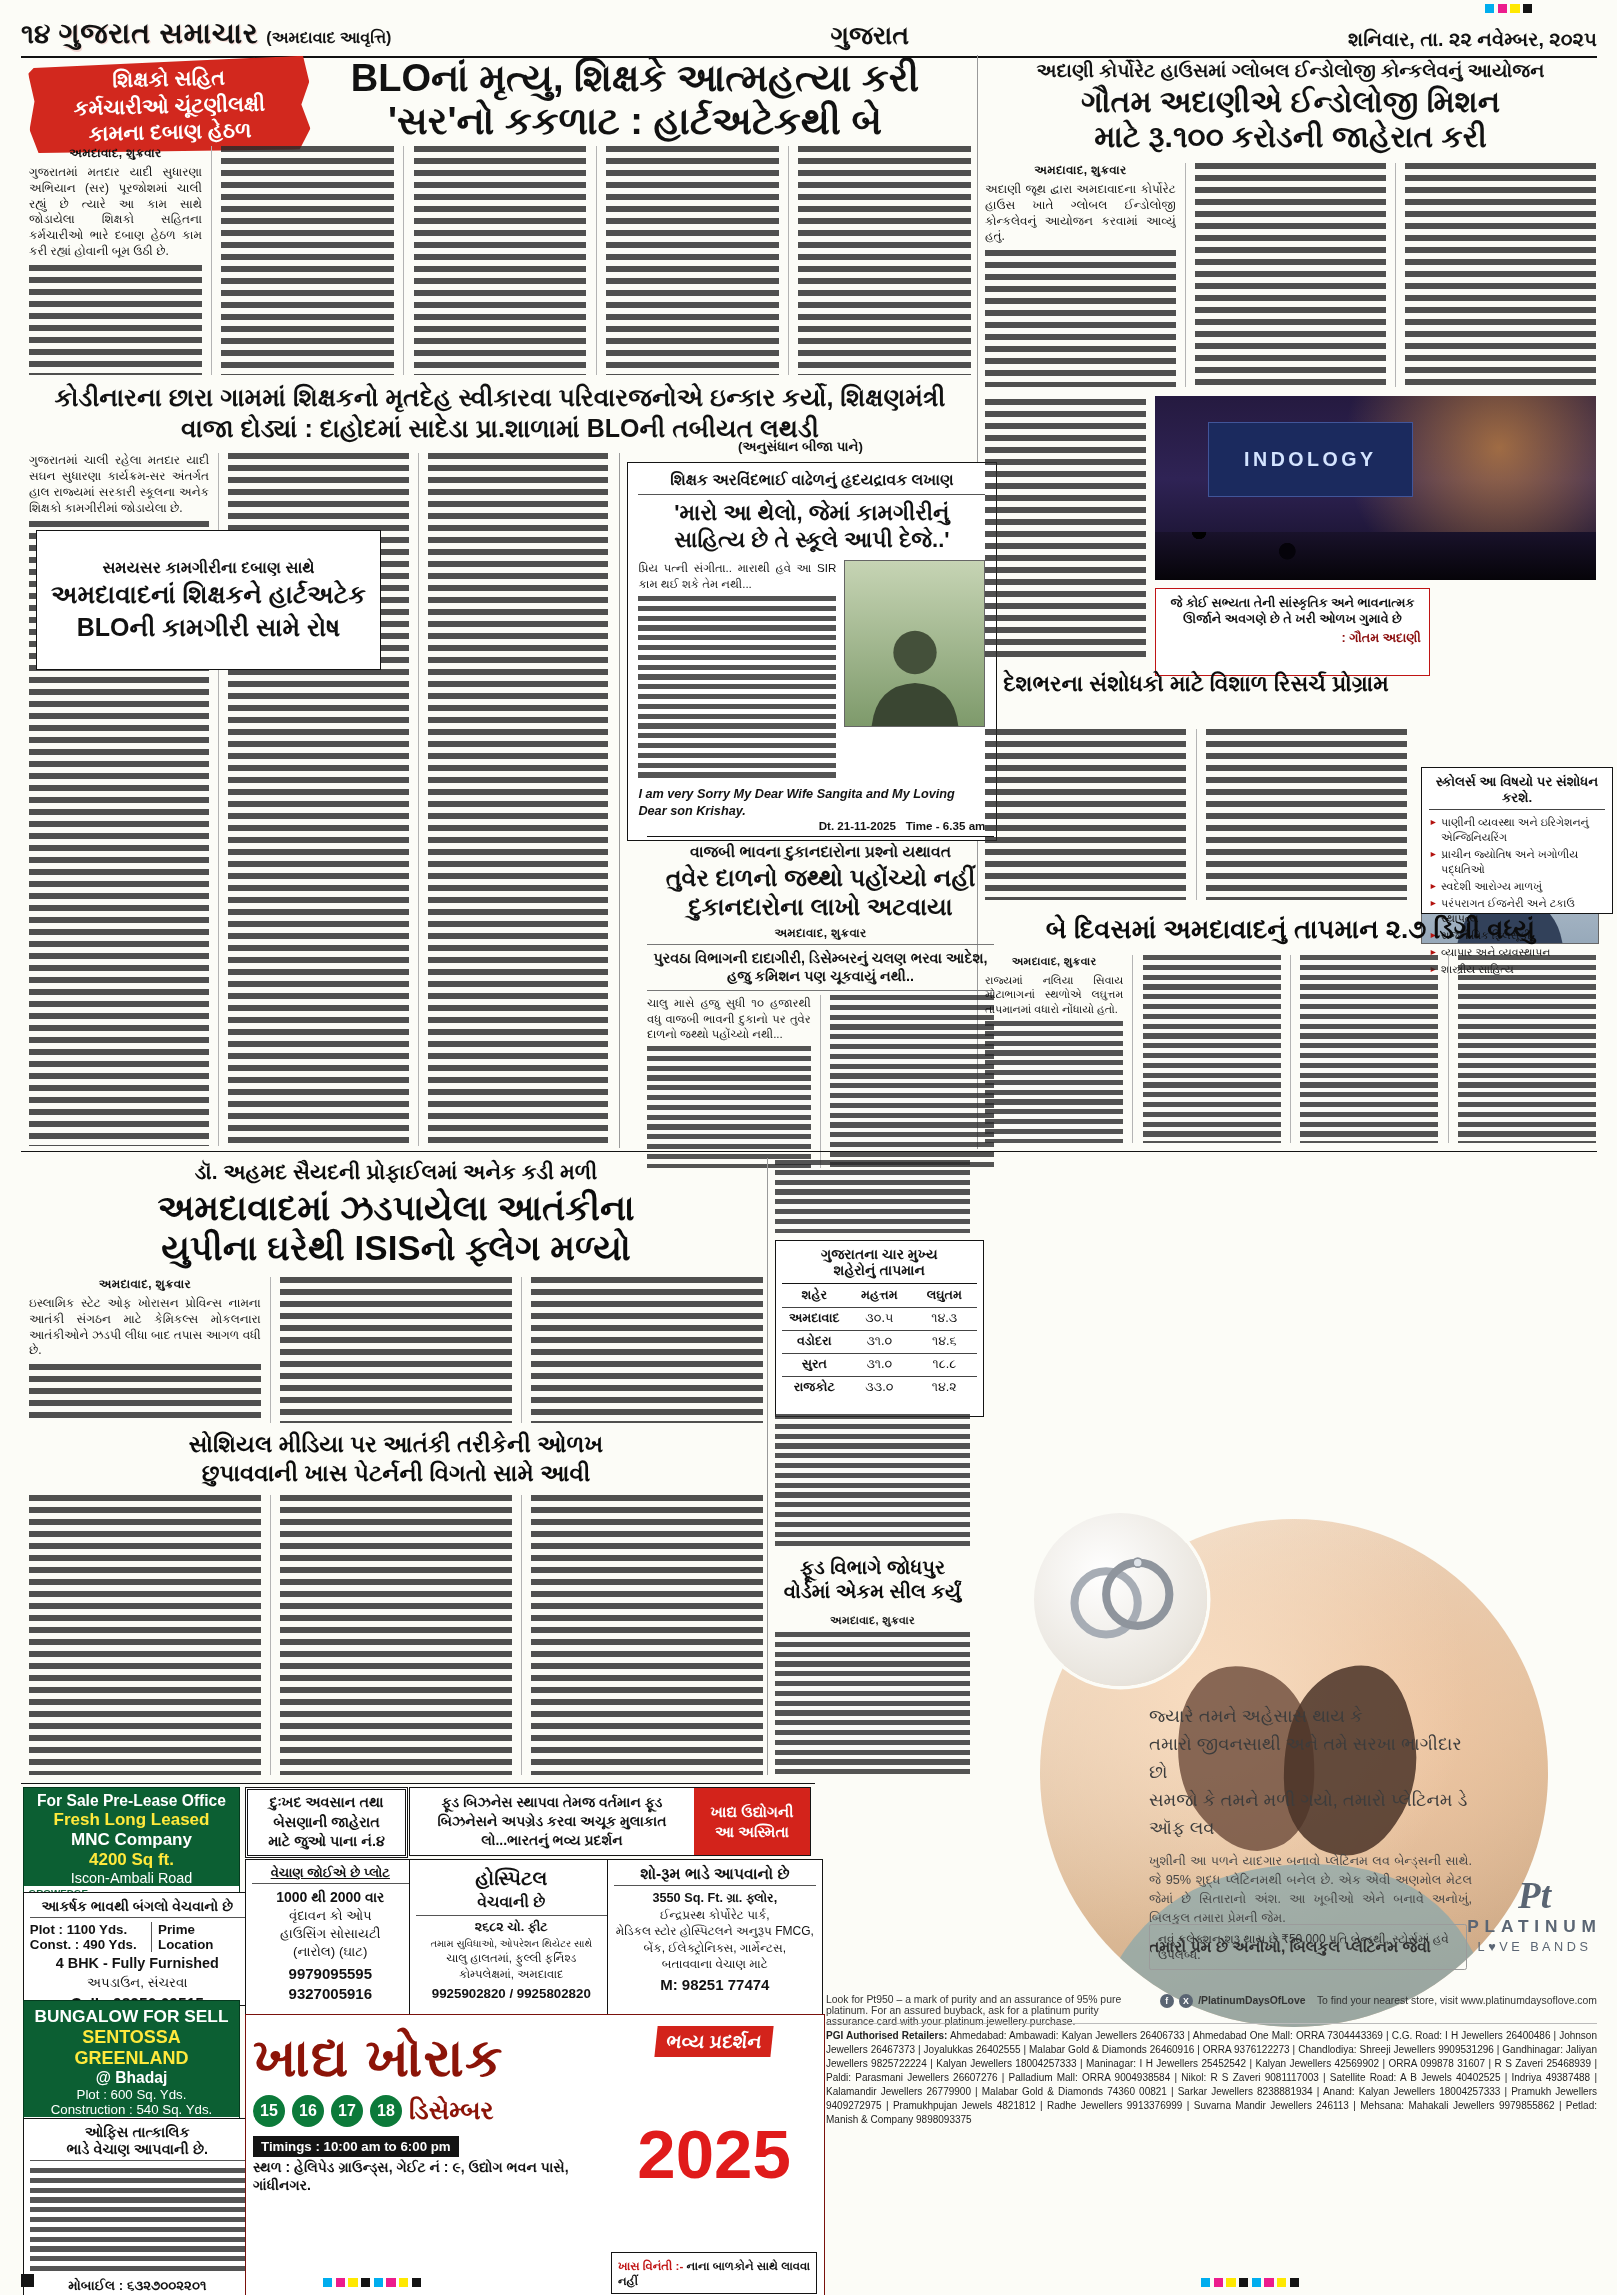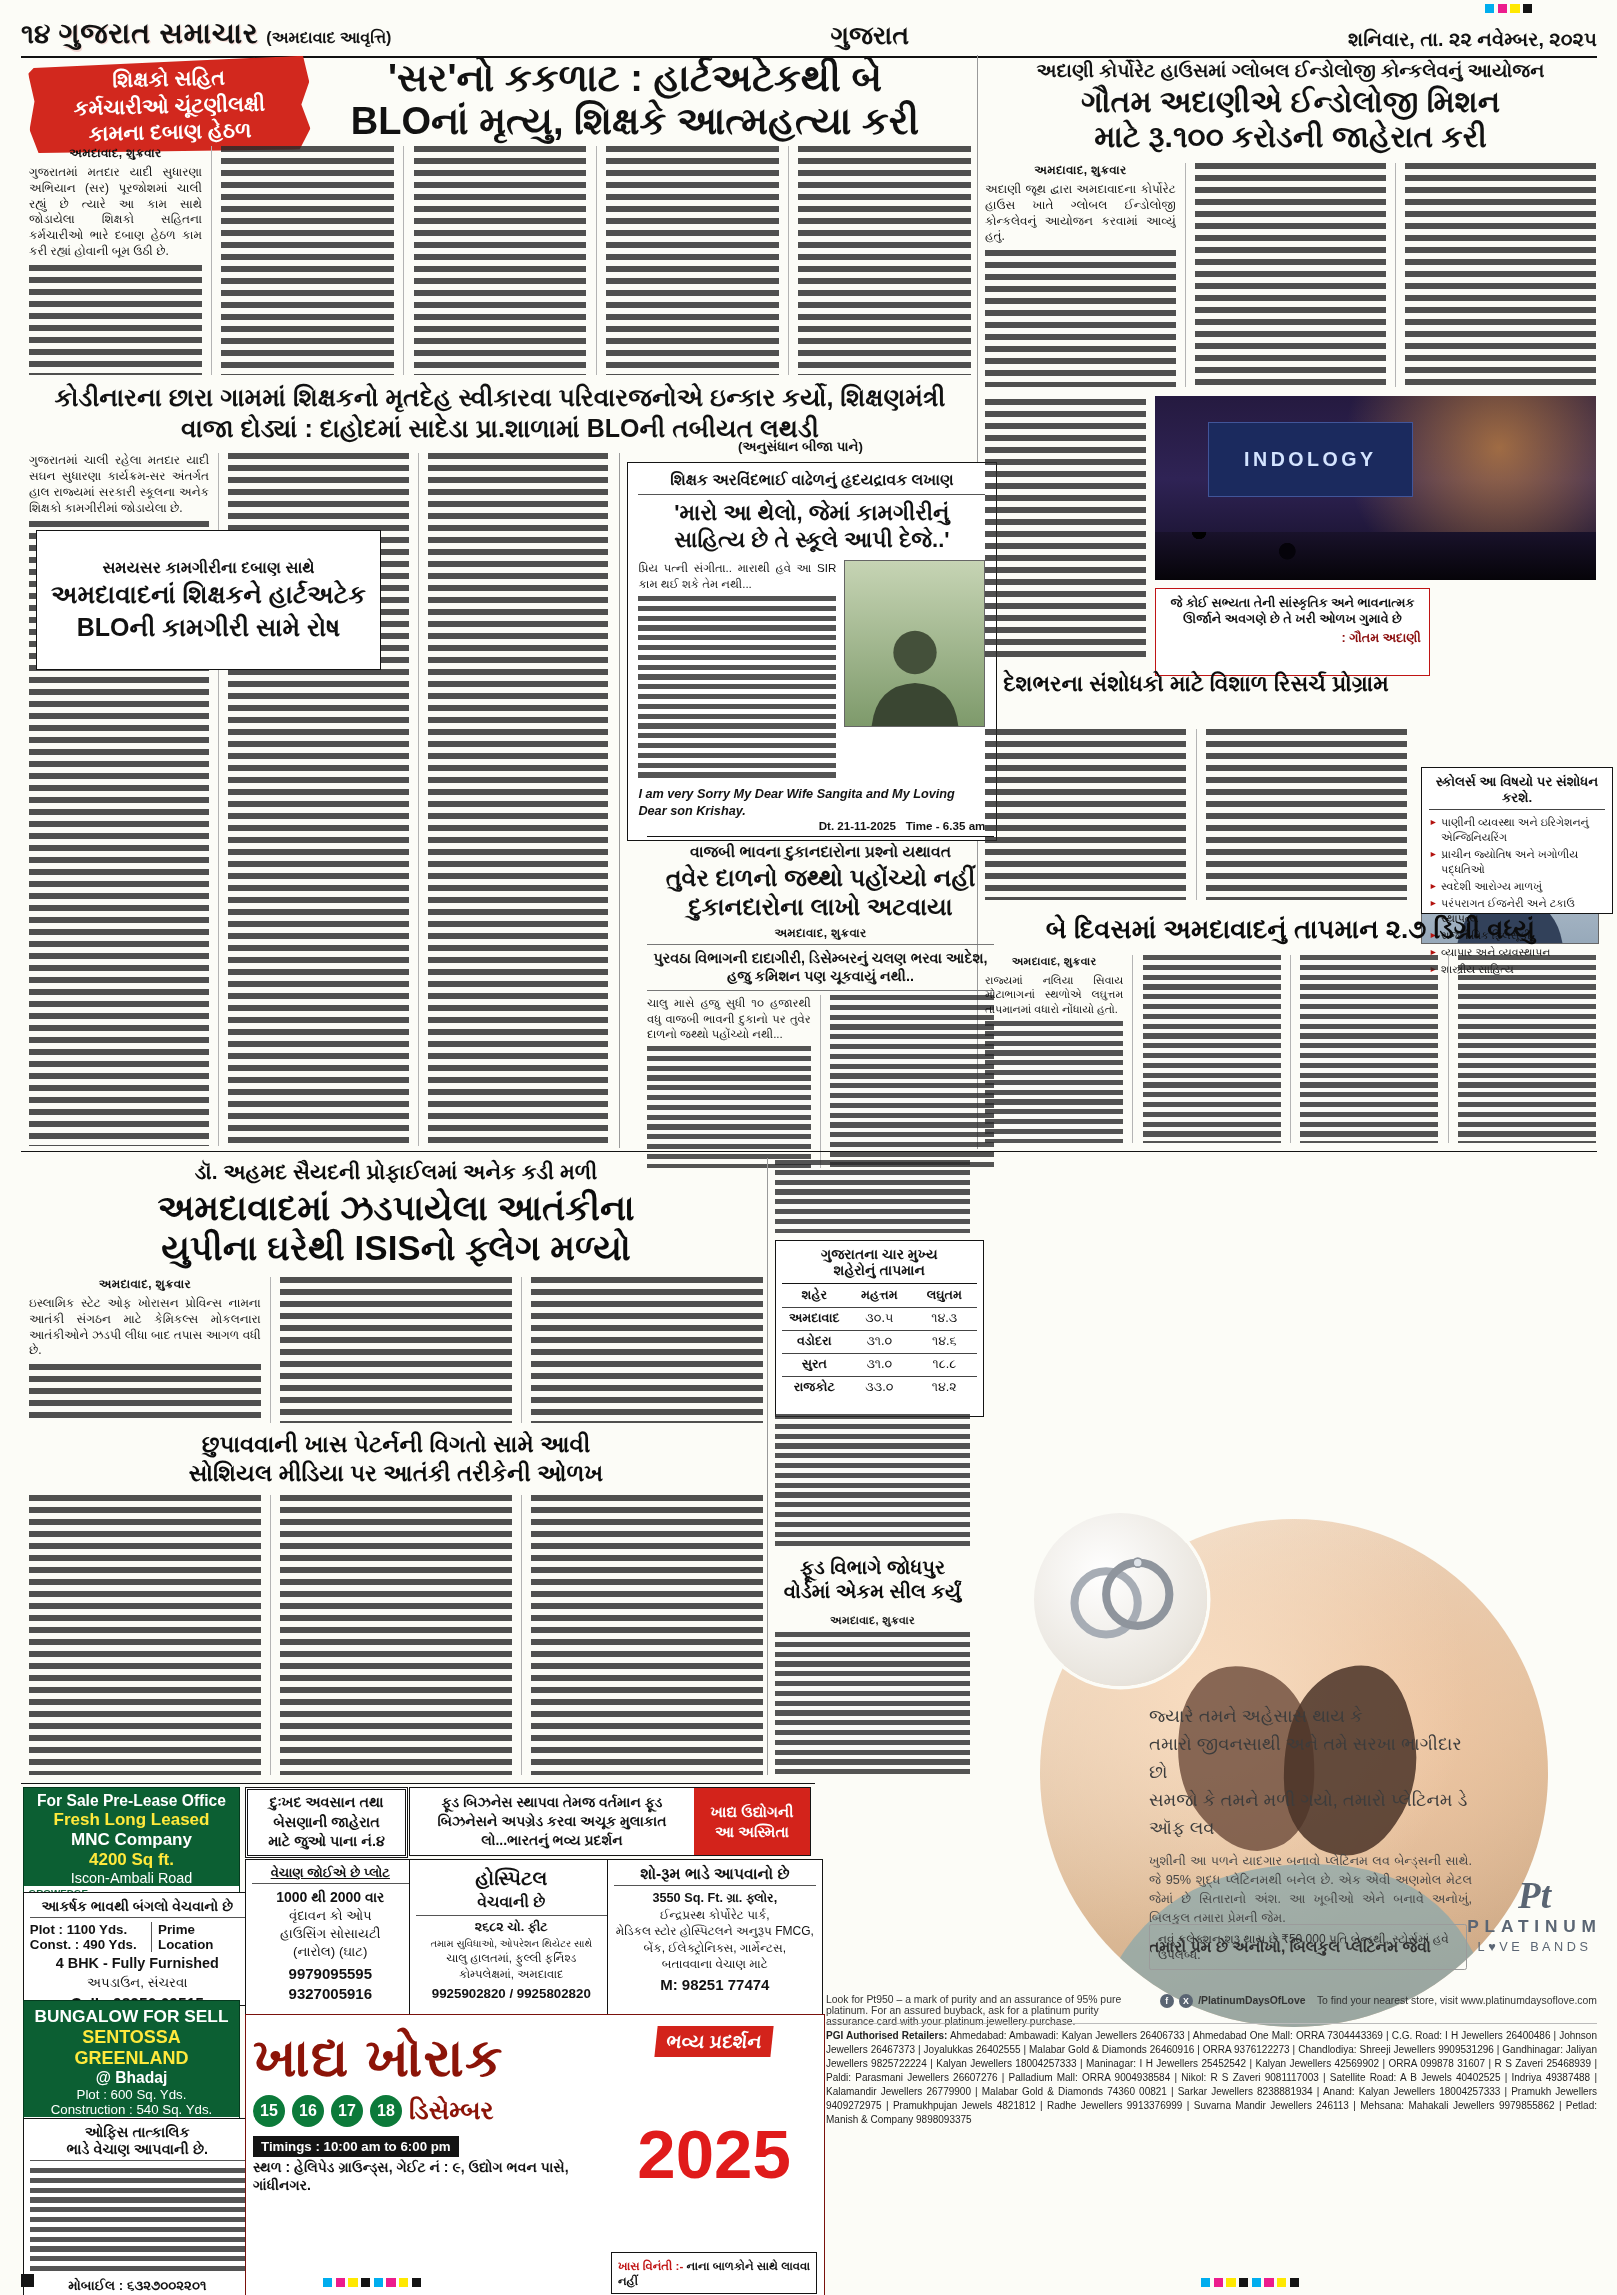--- a/index.html
+++ b/index.html
@@ -145,22 +145,22 @@
       <i class="dot-y"></i>
       <i class="dot-k"></i>
   </div>
 
   <div class="abs badge" style="left:29px;top:59px;width:260px;height:82px;">
     <span>શિક્ષકો સહિત</span>
     <span>કર્મચારીઓ ચૂંટણીલક્ષી</span>
     <span>કામના દબાણ હેઠળ</span>
   </div>
   <div class="abs lead-headline" style="left:297px;top:57px;width:676px;">
+    <div>BLOનાં મૃત્યુ, શિક્ષકે આત્મહત્યા કરી</div>
     <div>'સર'નો કકળાટ : હાર્ટઅટેકથી બે</div>
-    <div>BLOનાં મૃત્યુ, શિક્ષકે આત્મહત્યા કરી</div>
   </div>
 
   <div class="abs vrule" style="left:977px;top:55px;height:1094px;"></div>
 
   <div class="abs cols" style="left:29px;top:146px;width:942px;height:229px;">
     <div class="col">
       <p class="dateline">અમદાવાદ, શુક્રવાર</p>
       <p class="snippet">ગુજરાતમાં મતદાર યાદી સુધારણા અભિયાન (સર) પૂરજોશમાં ચાલી રહ્યું છે ત્યારે આ કામ સાથે જોડાયેલા શિક્ષકો સહિતના કર્મચારીઓ ભારે દબાણ હેઠળ કામ કરી રહ્યાં હોવાની બૂમ ઉઠી છે.</p>
       <div class="faux"></div>
     </div>
@@ -370,22 +370,22 @@
       <div class="faux"></div>
     </div>
     <div class="col">
         <div class="faux"></div>
       </div>
     <div class="col">
         <div class="faux"></div>
       </div>
   </div>
   <div class="abs hl c" style="left:29px;top:1430px;width:734px;font-size:23px;line-height:1.25;">
+    <div>સોશિયલ મીડિયા પર આતંકી તરીકેની ઓળખ</div>
     <div>છુપાવવાની ખાસ પેટર્નની વિગતો સામે આવી</div>
-    <div>સોશિયલ મીડિયા પર આતંકી તરીકેની ઓળખ</div>
   </div>
   <div class="abs cols" style="left:29px;top:1495px;width:734px;height:280px;">
     <div class="col">
         <div class="faux"></div>
       </div>
     <div class="col">
         <div class="faux"></div>
       </div>
     <div class="col">
         <div class="faux"></div>

